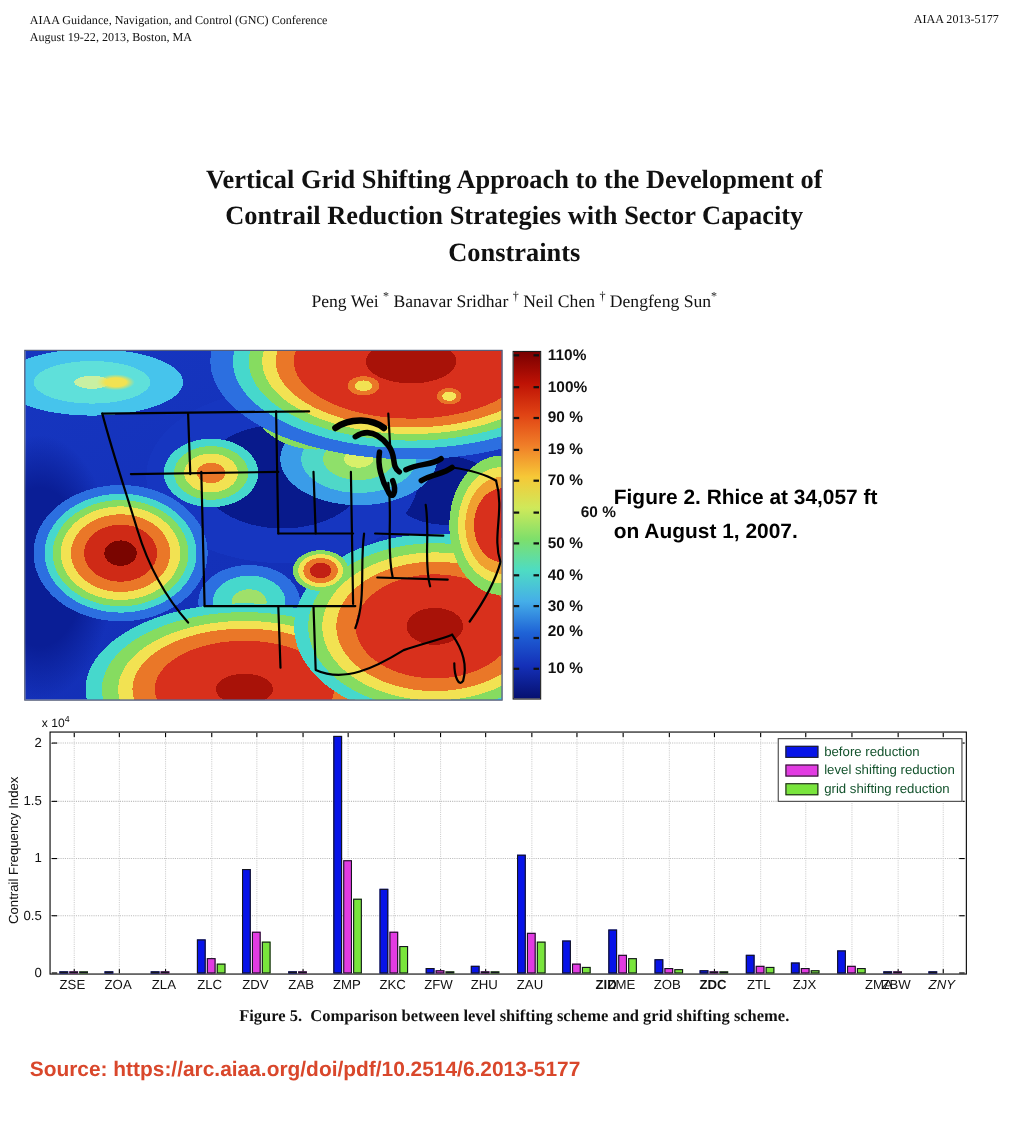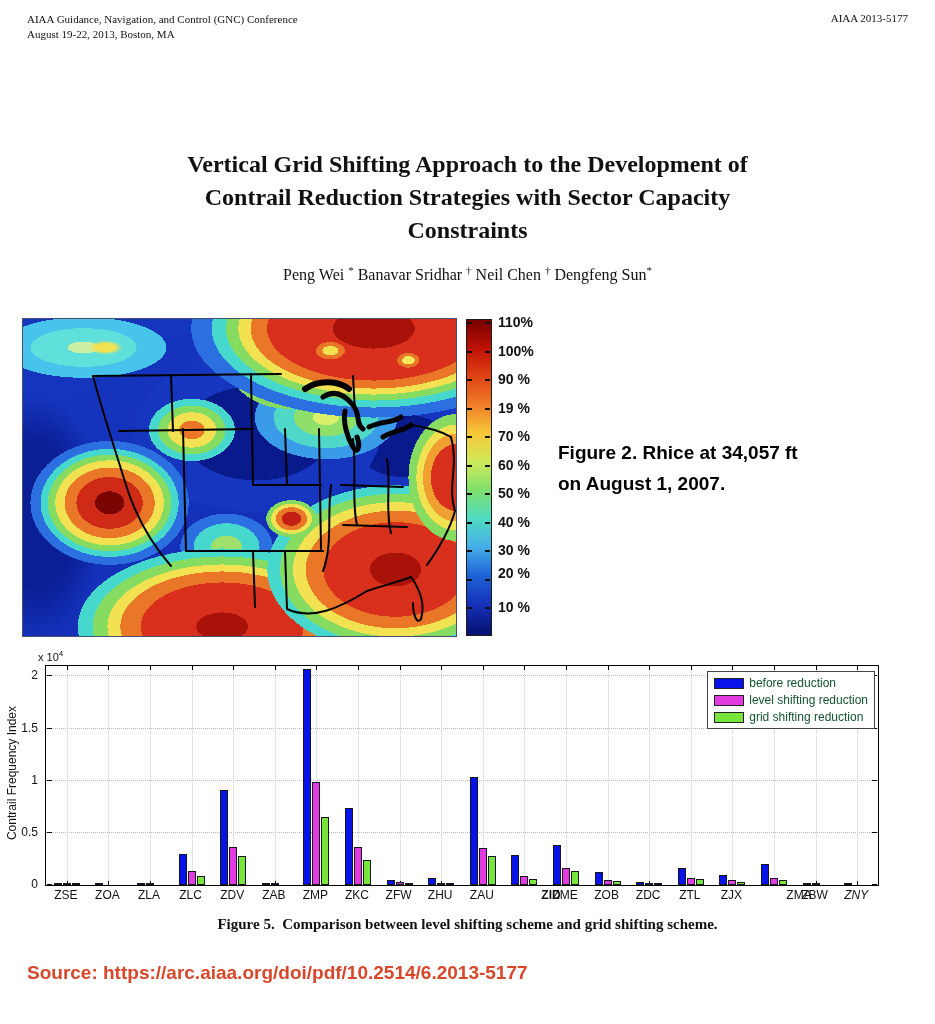--- a/index.html
+++ b/index.html
@@ -165,21 +165,21 @@
         <div class="cbar-tick" style="left: 19px; top: 60px; width: 5px;"></div>
         <div class="cbar-label" style="top: 52px;">90 %</div>
         <div class="cbar-tick" style="left: 1px; top: 89px; width: 5px;"></div>
         <div class="cbar-tick" style="left: 19px; top: 89px; width: 5px;"></div>
         <div class="cbar-label" style="top: 81px;">19 %</div>
         <div class="cbar-tick" style="left: 1px; top: 117px; width: 5px;"></div>
         <div class="cbar-tick" style="left: 19px; top: 117px; width: 5px;"></div>
         <div class="cbar-label" style="top: 109px;">70 %</div>
         <div class="cbar-tick" style="left: 1px; top: 146px; width: 5px;"></div>
         <div class="cbar-tick" style="left: 19px; top: 146px; width: 5px;"></div>
-        <div class="cbar-label" style="top: 138px;">60 %</div>
+        <div class="cbar-label" style="top: 138px; margin-left: 30px;">60 %</div>
         <div class="cbar-tick" style="left: 1px; top: 174px; width: 5px;"></div>
         <div class="cbar-tick" style="left: 19px; top: 174px; width: 5px;"></div>
         <div class="cbar-label" style="top: 166px;">50 %</div>
         <div class="cbar-tick" style="left: 1px; top: 203px; width: 5px;"></div>
         <div class="cbar-tick" style="left: 19px; top: 203px; width: 5px;"></div>
         <div class="cbar-label" style="top: 195px;">40 %</div>
         <div class="cbar-tick" style="left: 1px; top: 231px; width: 5px;"></div>
         <div class="cbar-tick" style="left: 19px; top: 231px; width: 5px;"></div>
         <div class="cbar-label" style="top: 223px;">30 %</div>
         <div class="cbar-tick" style="left: 1px; top: 260px; width: 5px;"></div>
@@ -402,21 +402,21 @@
         <div class="xtick-label" style="left: 210.2px; top: 240px;">ZDV</div>
         <div class="xtick-label" style="left: 251.8px; top: 240px;">ZAB</div>
         <div class="xtick-label" style="left: 293.4px; top: 240px;">ZMP</div>
         <div class="xtick-label" style="left: 335px; top: 240px;">ZKC</div>
         <div class="xtick-label" style="left: 376.6px; top: 240px;">ZFW</div>
         <div class="xtick-label" style="left: 418.2px; top: 240px;">ZHU</div>
         <div class="xtick-label" style="left: 459.8px; top: 240px;">ZAU</div>
         <div class="xtick-label" style="left: 529px; top: 240px; font-weight: bold;">ZID</div>
         <div class="xtick-label" style="left: 543px; top: 240px;">ZME</div>
         <div class="xtick-label" style="left: 584.6px; top: 240px;">ZOB</div>
-        <div class="xtick-label" style="left: 626.2px; top: 240px;">ZDC</div>
+        <div class="xtick-label" style="left: 626.2px; top: 240px; font-weight: bold;">ZDC</div>
         <div class="xtick-label" style="left: 667.8px; top: 240px;">ZTL</div>
         <div class="xtick-label" style="left: 709.4px; top: 240px;">ZJX</div>
         <div class="xtick-label" style="left: 777px; top: 240px;">ZMA</div>
         <div class="xtick-label" style="left: 792.6px; top: 240px;">ZBW</div>
         <div class="xtick-label" style="left: 834.2px; top: 240px; font-style: italic;">ZNY</div>
       </div>
   </div>
 
   <div class="fig5-caption">Figure 5.&nbsp; Comparison between level shifting scheme and grid shifting scheme.</div>
 

